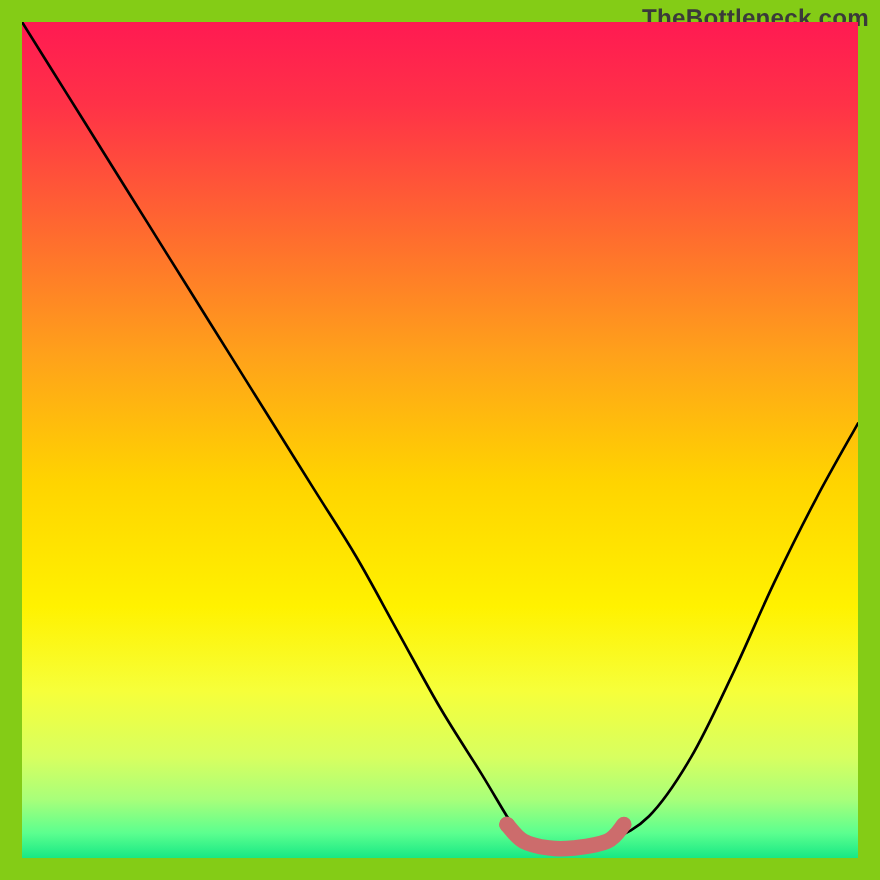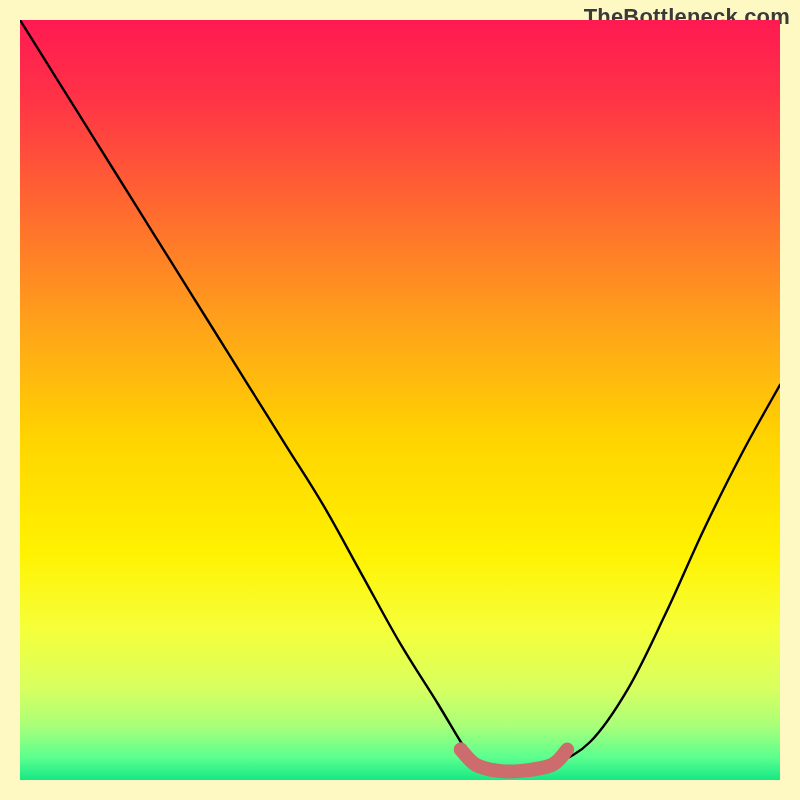--- a/index.html
+++ b/index.html
@@ -8,21 +8,21 @@
     width: 800px;
     height: 800px;
     background: #000;
     overflow: hidden;
     font-family: Arial, Helvetica, sans-serif;
   }
   .stage {
     position: relative;
     width: 800px;
     height: 800px;
-    background: #fef9c3;
+    background: #84cc16;
   }
   .watermark {
     position: absolute;
     top: 4px;
     right: 10px;
     color: #3a3a3a;
     font-size: 22px;
     font-weight: 600;
     letter-spacing: 0.2px;
     user-select: none;

